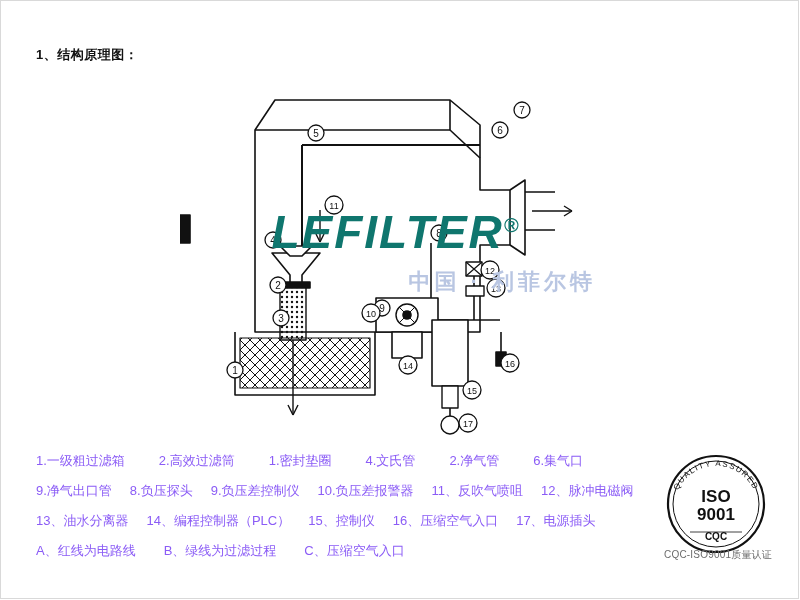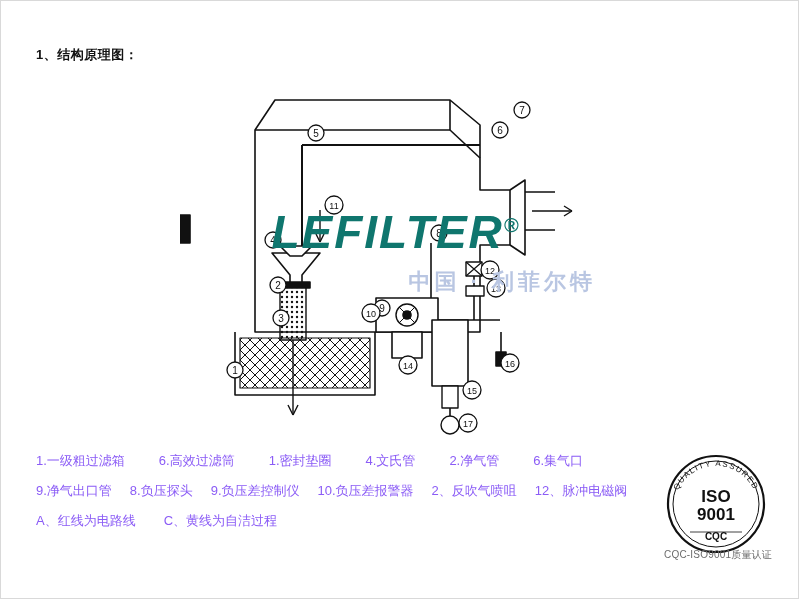--- a/index.html
+++ b/index.html
@@ -286,37 +286,45 @@
   <div class="watermark">
     <div class="wm-line1">
       <span>LEFILTER</span><span class="wm-reg">®</span>
     </div>
     <div class="wm-line2">中国 · 利菲尔特</div>
   </div>
 
   <div class="legend">
     <div class="legend-row wide">
       <span class="legend-item">1.一级粗过滤箱</span>
-      <span class="legend-item">6.高效过滤筒</span>
+      <span class="legend-item">2.高效过滤筒</span>
       <span class="legend-item">1.密封垫圈</span>
       <span class="legend-item">4.文氏管</span>
       <span class="legend-item">2.净气管</span>
       <span class="legend-item">6.集气口</span>
     </div>
     <div class="legend-row">
       <span class="legend-item">9.净气出口管</span>
       <span class="legend-item">8.负压探头</span>
       <span class="legend-item">9.负压差控制仪</span>
       <span class="legend-item">10.负压差报警器</span>
-      <span class="legend-item">2、反吹气喷咀</span>
+      <span class="legend-item">11、反吹气喷咀</span>
       <span class="legend-item">12、脉冲电磁阀</span>
+    </div>
+    <div class="legend-row">
+      <span class="legend-item">13、油水分离器</span>
+      <span class="legend-item">14、编程控制器（PLC）</span>
+      <span class="legend-item">15、控制仪</span>
+      <span class="legend-item">16、压缩空气入口</span>
+      <span class="legend-item">17、电源插头</span>
     </div>
     <div class="legend-row legend-note">
       <span class="legend-item">A、红线为电路线</span>
-      <span class="legend-item">C、黄线为自洁过程</span>
+      <span class="legend-item">B、绿线为过滤过程</span>
+      <span class="legend-item">C、压缩空气入口</span>
     </div>
   </div>
 
   <div class="seal">
     <svg width="112" height="112" viewBox="0 0 112 112" xmlns="http://www.w3.org/2000/svg">
       <defs>
         <path id="arcTop" d="M14,60 A42,42 0 0 1 98,60"></path>
       </defs>
       <circle cx="56" cy="56" r="48" fill="none" stroke="#111" stroke-width="2.2"></circle>
       <circle cx="56" cy="56" r="43" fill="none" stroke="#111" stroke-width="1"></circle>

